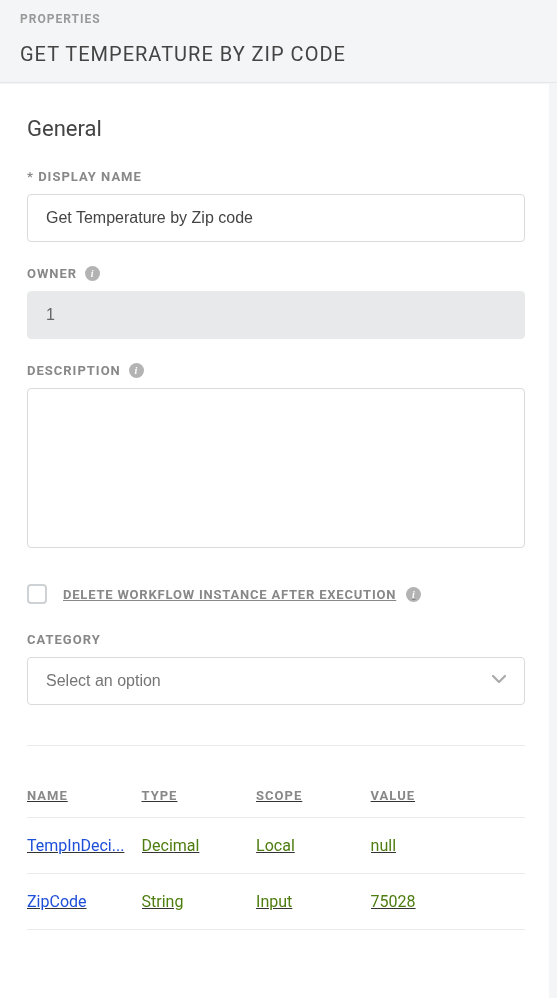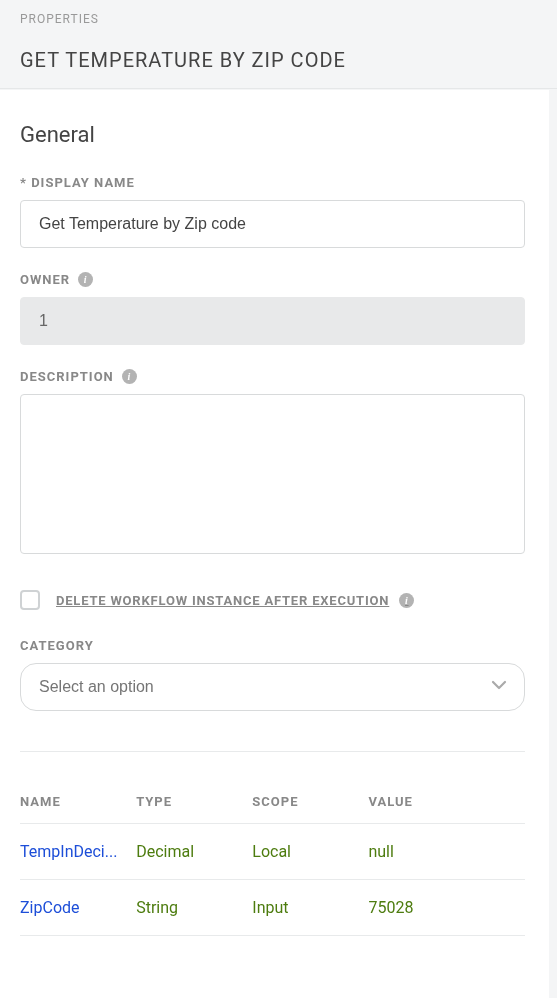--- a/index.html
+++ b/index.html
@@ -14,40 +14,40 @@
       height: 998px;
       overflow: hidden;
       color: #333;
     }
     .header {
       padding: 12px 20px 16px 20px;
       border-bottom: 1px solid #e5e7e8;
     }
     .header-label {
       font-size: 12px;
-      font-weight: 400;
+      font-weight: 700;
       letter-spacing: 1px;
       color: #999;
-      margin-bottom: 22px;
+      margin-bottom: 16px;
     }
     .header-title {
       font-size: 20px;
       font-weight: 400;
       letter-spacing: 1px;
       color: #444;
     }
     .scroll-area {
       background: #fff;
       margin: 1px 0 0 0;
       height: calc(998px - 76px);
       overflow-y: auto;
       border-right: 8px solid #f4f5f6;
     }
     .content {
-      padding: 32px 24px 24px 20px;
+      padding: 32px 24px 24px 27px;
     }
     .section-title {
       font-size: 22px;
       font-weight: 400;
       color: #444;
       margin-bottom: 28px;
     }
     .field {
       margin-bottom: 24px;
     }
@@ -130,21 +130,21 @@
     }
     .select-wrap {
       position: relative;
       width: 100%;
     }
     .select {
       width: 100%;
       padding: 14px 18px;
       font-size: 16px;
       border: 1px solid #d8dadb;
-      border-radius: 16px;
+      border-radius: 4px;
       color: #999;
       background: #fff;
       outline: none;
       appearance: none;
       cursor: pointer;
     }
     .chevron-down {
       position: absolute;
       right: 18px;
       top: 50%;
@@ -153,20 +153,21 @@
       color: #aaa;
     }
     .divider {
       border: none;
       border-top: 1px solid #e8eaeb;
       margin: 40px 0 32px 0;
     }
     .vars-table {
       width: 100%;
       border-collapse: collapse;
+      text-decoration: underline;
     }
     .vars-table th {
       text-align: left;
       font-size: 13px;
       font-weight: 700;
       letter-spacing: 1px;
       color: #888;
       padding: 10px 0 14px 0;
       border-bottom: 1px solid #e8eaeb;
     }

